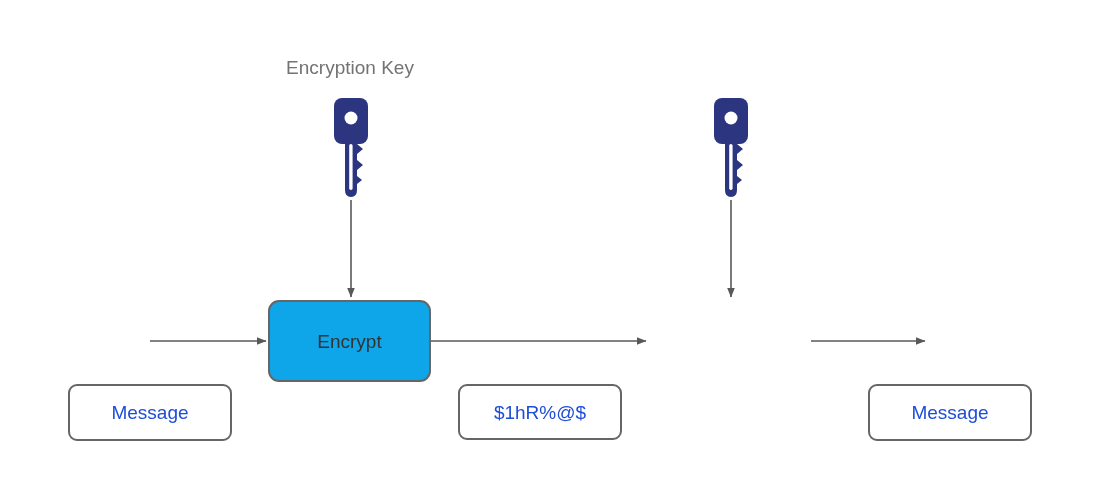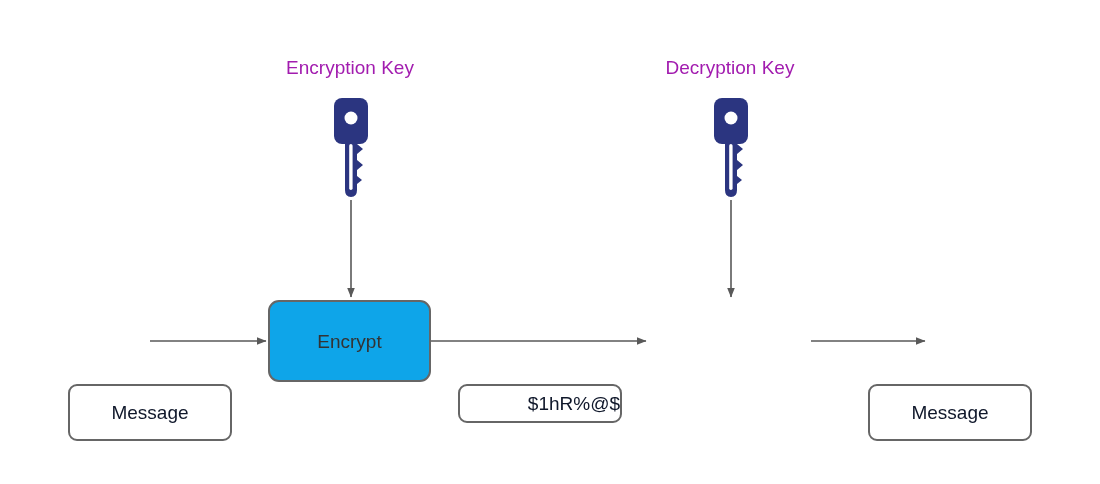--- a/index.html
+++ b/index.html
@@ -12,21 +12,21 @@
   }
   #canvas {
     position: relative;
     width: 1100px;
     height: 484px;
     background: #ffffff;
     overflow: hidden;
   }
   .key-title {
     position: absolute;
-    color: #a21caf;
+    color: #737373;
     font-size: 19px;
     line-height: 1;
     white-space: nowrap;
     text-align: center;
     width: 260px;
   }
   .proc-box {
     position: absolute;
     box-sizing: border-box;
     background: #0ea5e9;
@@ -46,21 +46,21 @@
     position: absolute;
     box-sizing: border-box;
     background: #ffffff;
     border: 2px solid #666666;
     border-radius: 9px;
     display: flex;
     align-items: center;
     justify-content: center;
   }
   .data-box .txt {
-    color: #0f172a;
+    color: #1d4ed8;
     font-size: 19px;
     line-height: 1;
     white-space: nowrap;
   }
   .key-icon {
     position: absolute;
   }
   svg.arrow-layer {
     position: absolute;
     left: 0;
@@ -70,21 +70,20 @@
     pointer-events: none;
   }
 </style>
 </head>
 <body>
 
 <div id="canvas">
 
   <div class="key-title" style="left:220px; top:58px;">Encryption Key</div>
 
-  <div class="key-title" style="left:600px; top:58px;">Decryption Key</div>
 
   <div class="key-icon" style="left:330px; top:98px;">
     <svg width="42" height="104" viewBox="0 0 42 104">
       <g fill="#2b3580">
         <rect x="4" y="0" width="34" height="46" rx="8" ry="8"></rect>
         <path d="M15 42 L15 92 Q15 99 21 99 Q27 99 27 92 L27 86
                  L32 82 L27 78 L27 72 L33 67 L27 62 L27 56 L33 51
                  L27 46 L27 42 Z"></path>
       </g>
       <circle cx="21" cy="20" r="6.5" fill="#ffffff"></circle>
@@ -125,21 +124,21 @@
 
   <div class="proc-box" style="left:268px; top:300px; width:163px; height:82px;">
     <span class="txt">Encrypt</span>
   </div>
 
 
   <div class="data-box" style="left:68px; top:384px; width:164px; height:57px;">
     <span class="txt">Message</span>
   </div>
 
-  <div class="data-box" style="left:458px; top:384px; width:164px; height:39px;justify-content:flex-end;">
+  <div class="data-box" style="left:458px; top:384px; width:164px; height:56px;">
     <span class="txt">$1hR%@$</span>
   </div>
 
   <div class="data-box" style="left:868px; top:384px; width:164px; height:57px;">
     <span class="txt">Message</span>
   </div>
 
 </div>
 
 </body></html>

